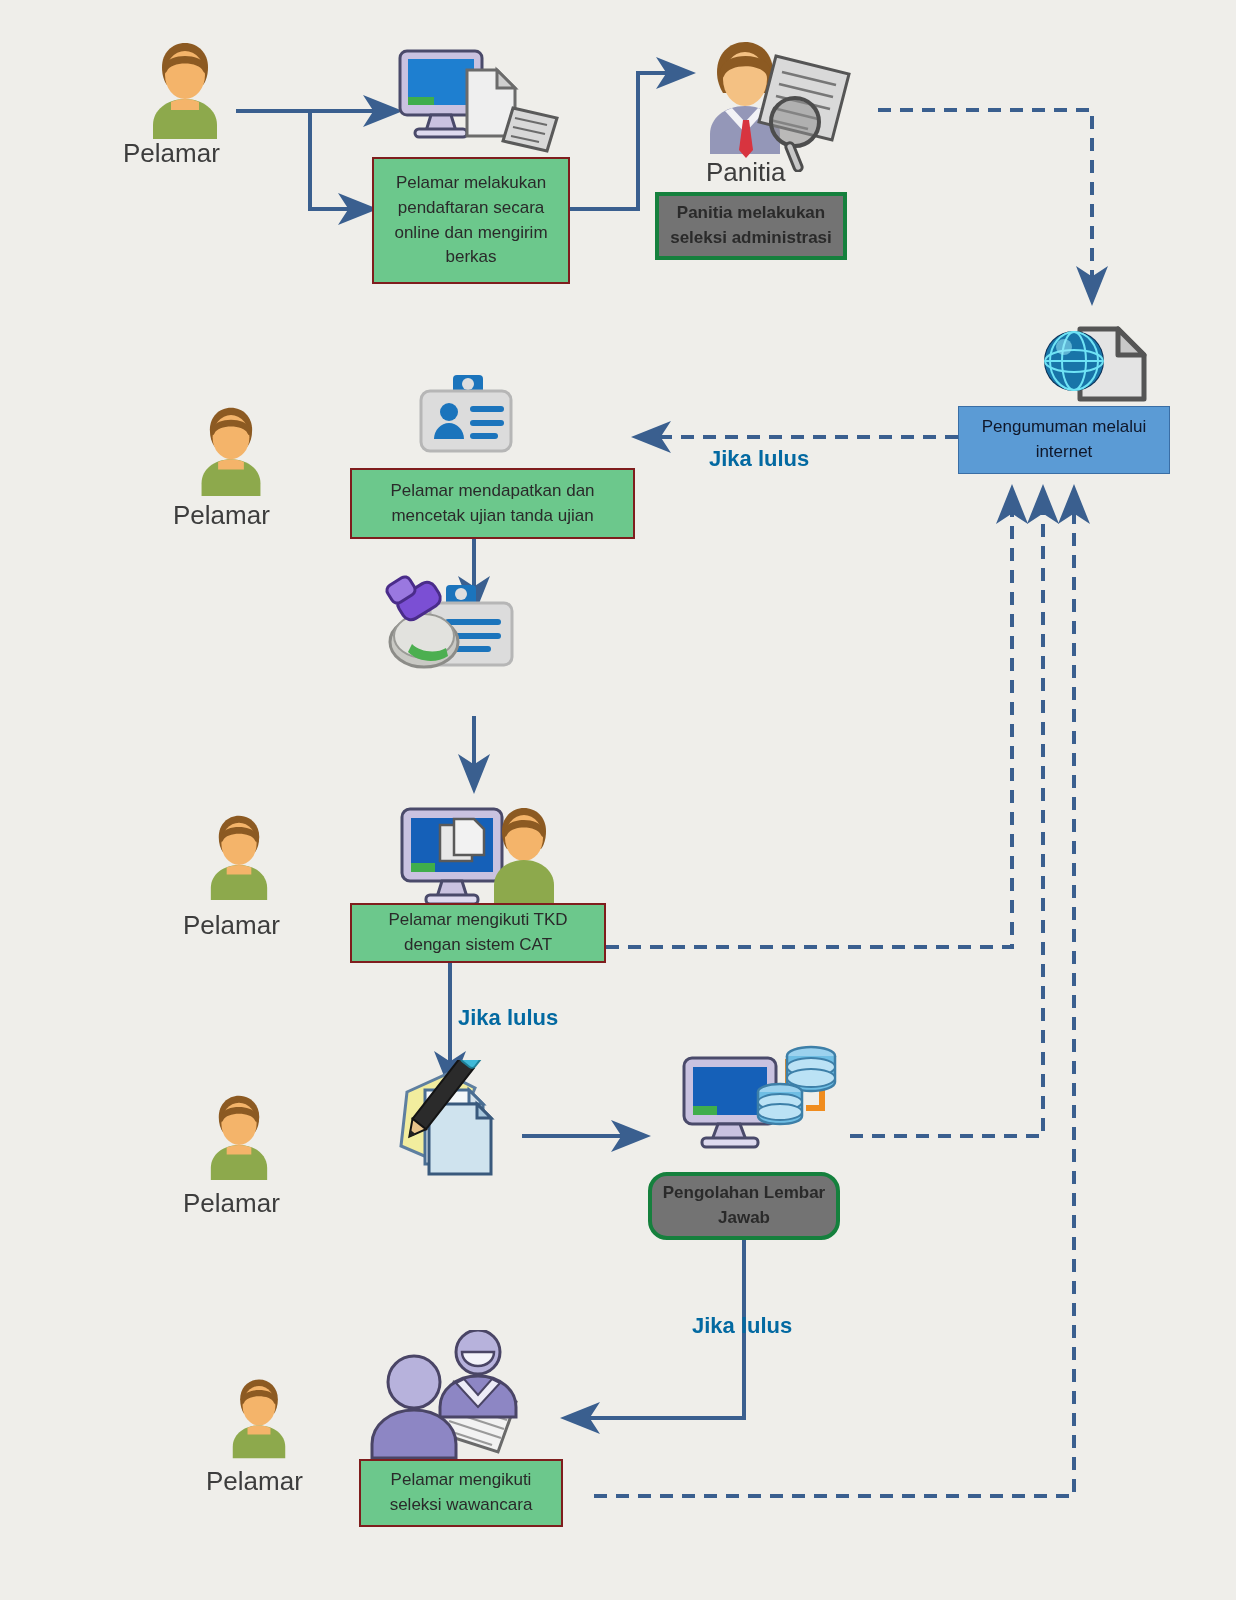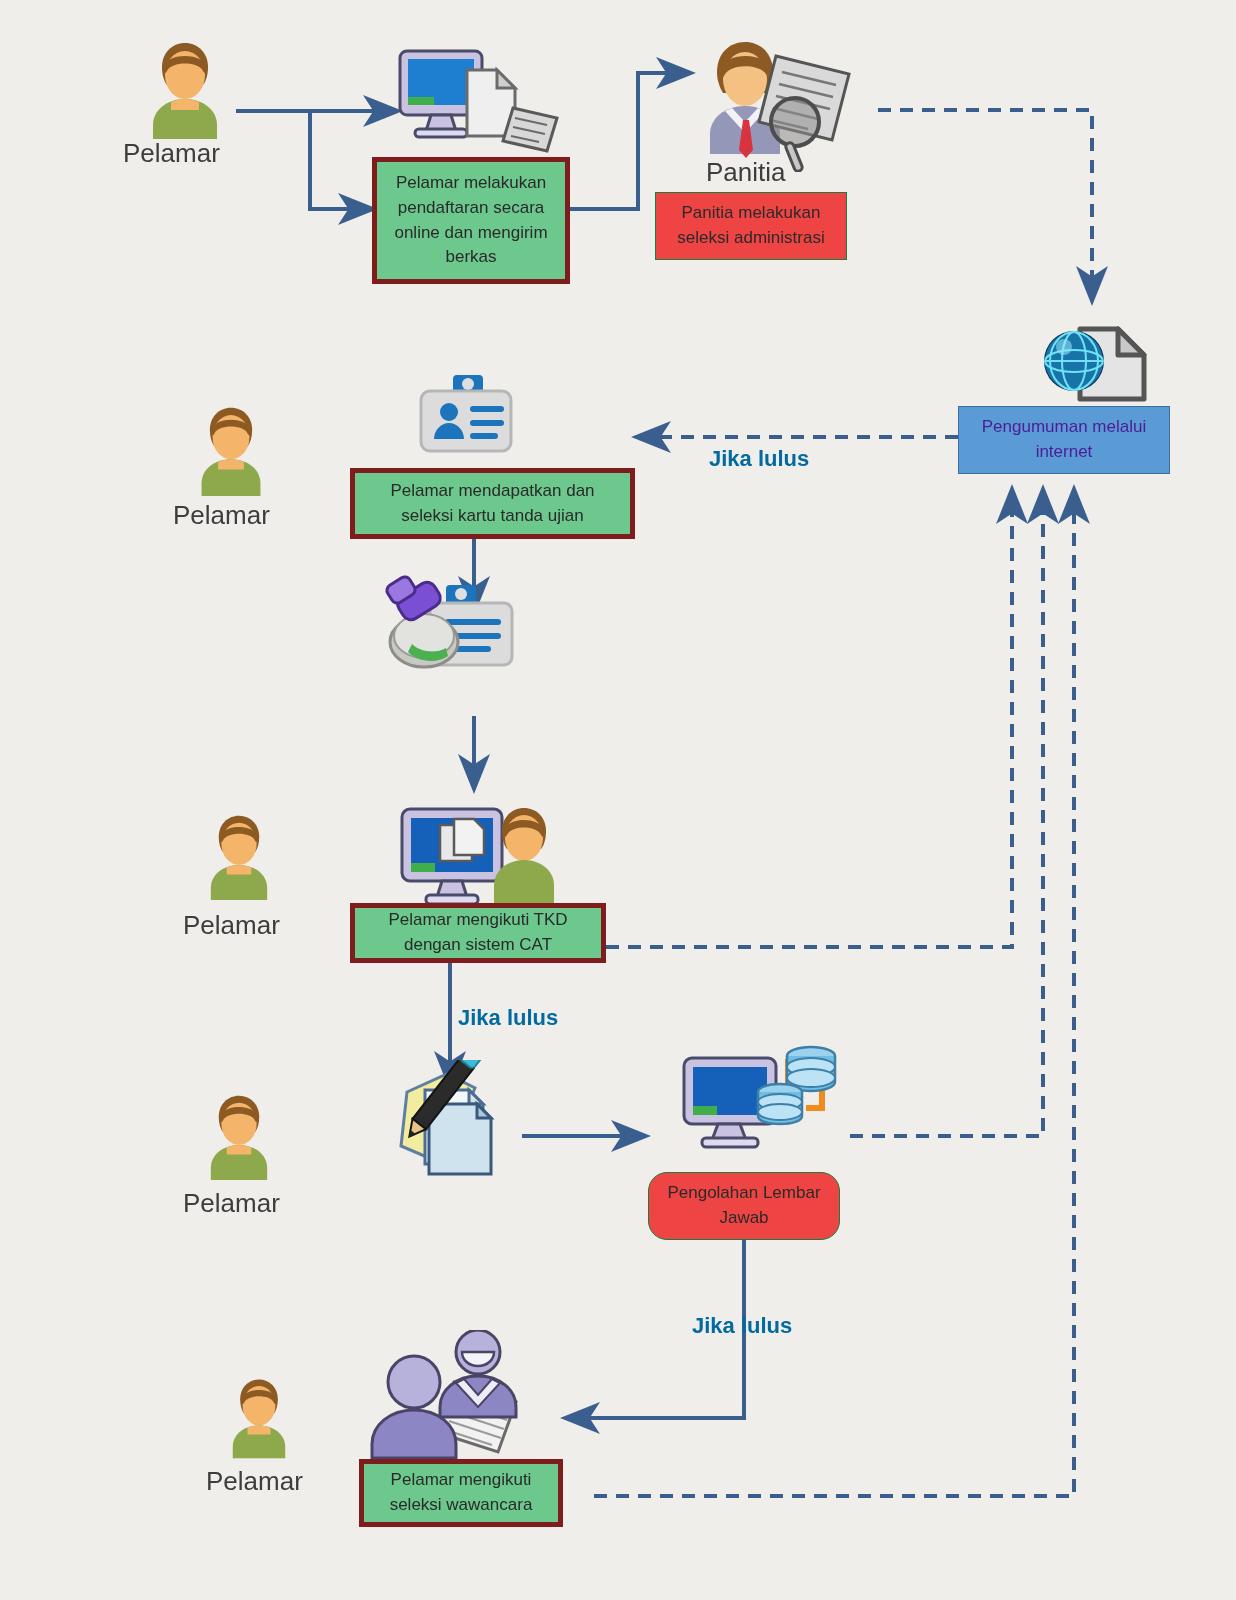--- a/index.html
+++ b/index.html
@@ -18,23 +18,23 @@
     position:absolute;
     box-sizing:border-box;
     display:flex;align-items:center;justify-content:center;
     text-align:center;
     font-size:17px;
     line-height:1.45;
     color:#2a2a2a;
     padding:6px 8px;
     z-index:5;
   }
-  .box.green{background:#6CC88C;border:5px solid #7f1d1d;}
-  .box.yellow{background:#ef4444;border:1px solid #15803d;}
-  .box.blue{background:#5B9BD5;border:1px solid #3A6EA5;color:#4c1d95;}
+  .box.green{background:#6CC88C;border:2px solid #7f1d1d;}
+  .box.yellow{background:#737373;border:4px solid #15803d;font-weight:bold;}
+  .box.blue{background:#5B9BD5;border:1px solid #3A6EA5;color:#0f172a;}
 
   
   .actor-label{
     position:absolute;
     font-size:26px;
     color:#3d3d3d;
     z-index:6;
     white-space:nowrap;
   }
   .edge-label{
@@ -315,21 +315,21 @@
     </svg>
   </div>
   <div class="actor-label" style="left:206px;top:1466px;">Pelamar</div>
 
   <div class="box green" style="left:372px;top:157px;width:198px;height:127px;">Pelamar melakukan pendaftaran secara online dan mengirim berkas</div>
 
   <div class="box yellow" style="left:655px;top:192px;width:192px;height:68px;">Panitia melakukan seleksi administrasi</div>
 
   <div class="box blue" style="left:958px;top:406px;width:212px;height:68px;">Pengumuman melalui internet</div>
 
-  <div class="box green" style="left:350px;top:468px;width:285px;height:71px;">Pelamar mendapatkan dan seleksi kartu tanda ujian</div>
+  <div class="box green" style="left:350px;top:468px;width:285px;height:71px;">Pelamar mendapatkan dan mencetak ujian tanda ujian</div>
 
 
   <div class="box green" style="left:350px;top:903px;width:256px;height:60px;">Pelamar mengikuti TKD dengan sistem CAT</div>
 
 
   <div class="box yellow" style="left:648px;top:1172px;width:192px;height:68px;border-radius:19px;">Pengolahan Lembar Jawab</div>
 
   <div class="box green" style="left:359px;top:1459px;width:204px;height:68px;">Pelamar mengikuti seleksi wawancara</div>
 
   <div class="edge-label" style="left:709px;top:446px;">Jika lulus</div>

